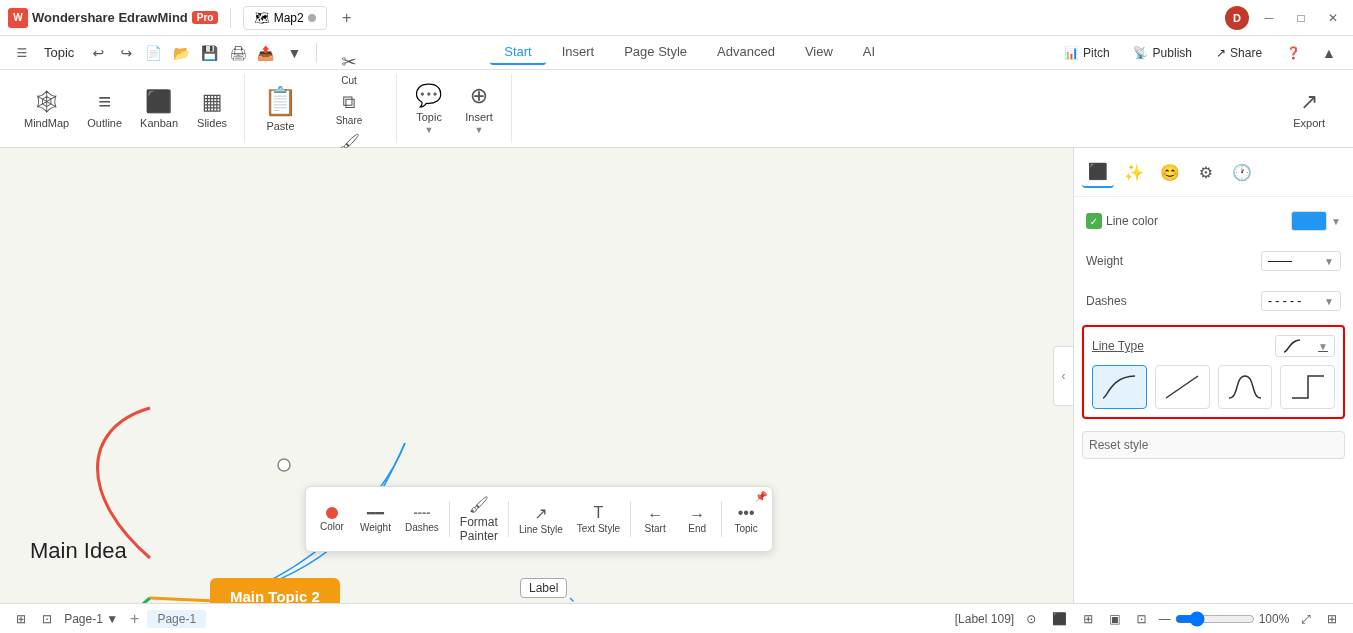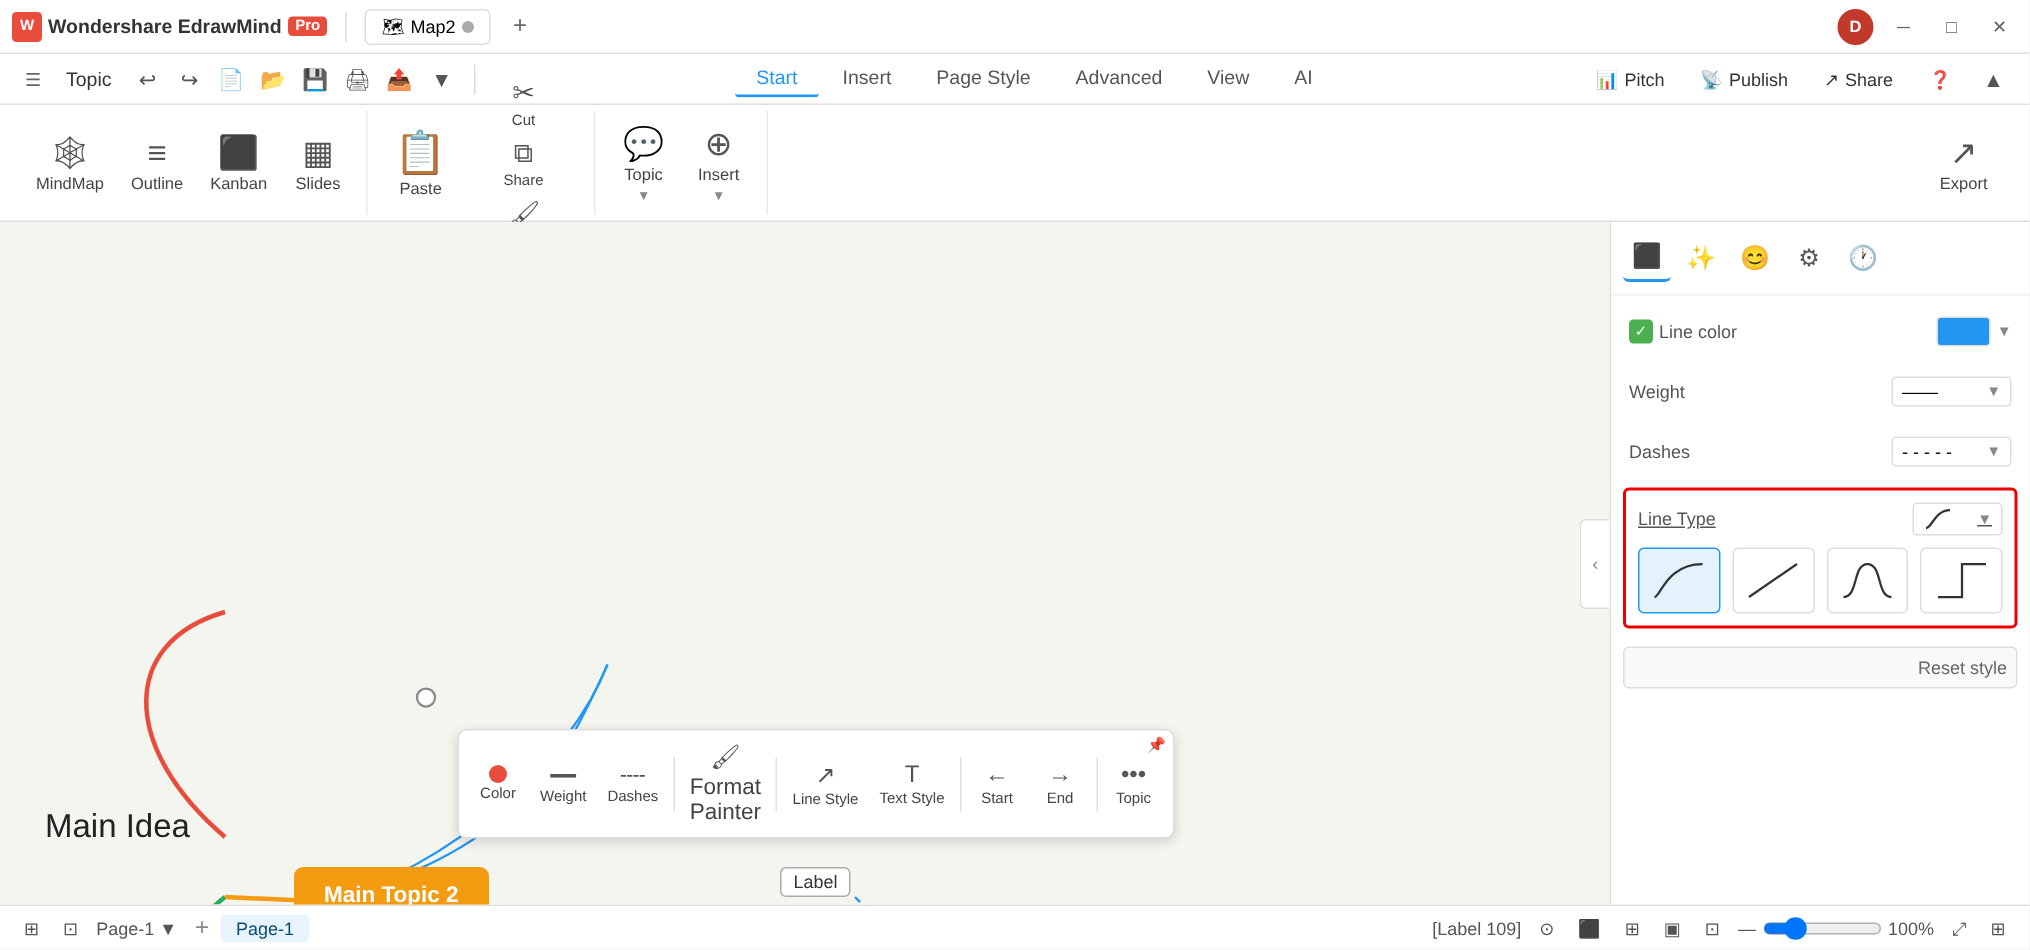--- a/index.html
+++ b/index.html
@@ -74,28 +74,28 @@
     .panel-control { display: flex; align-items: center; gap: 4px; }
     .color-swatch { width: 36px; height: 20px; background: #2196F3; border-radius: 3px; border: 1px solid #ddd; cursor: pointer; }
     .dropdown-btn { display: flex; align-items: center; gap: 4px; padding: 2px 6px; border: 1px solid #ddd; border-radius: 3px; cursor: pointer; font-size: 12px; min-width: 80px; justify-content: space-between; }
     .chevron { font-size: 10px; color: #888; }
     .line-type-section { border: 2px solid #e00; border-radius: 4px; padding: 8px; margin: 4px 0; }
     .line-type-label { font-size: 12px; color: #555; margin-bottom: 8px; display: flex; justify-content: space-between; align-items: center; text-decoration: underline; }
     .line-type-options { display: flex; gap: 8px; justify-content: center; }
     .line-type-opt { width: 56px; height: 44px; display: flex; align-items: center; justify-content: center; cursor: pointer; border: 1px solid #ddd; border-radius: 4px; background: #fff; }
     .line-type-opt.selected { background: #e3f2fd; border-color: #2196F3; }
     .line-type-opt svg { width: 40px; height: 30px; }
-    .reset-btn { width: 100%; padding: 6px; border: 1px solid #ddd; border-radius: 4px; background: #f9f9f9; cursor: pointer; font-size: 12px; color: #666; text-align: right; margin-top: 8px; }
+    .reset-btn { width: 100%; padding: 6px; border: 1px solid #ddd; border-radius: 4px; background: #f9f9f9; cursor: pointer; font-size: 12px; color: #666; text-align: left; margin-top: 8px; }
     .collapse-panel-btn { width: 20px; height: 60px; background: #fff; border: 1px solid #ddd; border-right: none; display: flex; align-items: center; justify-content: center; cursor: pointer; position: absolute; right: 280px; top: 50%; transform: translateY(-50%); border-radius: 4px 0 0 4px; color: #888; font-size: 12px; }
 
     
     .main-idea { position: absolute; left: 30px; top: 390px; font-size: 22px; font-weight: normal; color: #222; }
     .topic-box { position: absolute; padding: 10px 20px; border-radius: 6px; color: white; font-weight: bold; font-size: 15px; white-space: nowrap; }
     .main-topic-1 { background: #e74c3c; left: 210px; top: 360px; }
-    .main-topic-2 { background: #f39c12; left: 196px; top: 430px; }
+    .main-topic-2 { background: #f39c12; left: 210px; top: 430px; }
     .floating-topic { background: #222; border-radius: 20px; padding: 8px 22px; position: absolute; left: 380px; top: 238px; color: white; font-size: 15px; font-weight: bold; }
     .label-box { position: absolute; left: 520px; top: 430px; border: 1px solid #aaa; border-radius: 4px; padding: 2px 8px; font-size: 12px; background: white; color: #333; }
 
     
     #canvas-svg { position: absolute; top: 0; left: 0; width: 100%; height: 100%; pointer-events: none; }
 
     
     #floating-toolbar {
       position: absolute; left: 305px; top: 338px;
       background: white; border: 1px solid #ddd; border-radius: 6px;
@@ -109,21 +109,21 @@
     .ftb-separator { width: 1px; height: 36px; background: #e0e0e0; margin: 0 2px; }
     .ftb-pin { position: absolute; right: 4px; top: 4px; font-size: 10px; color: #bbb; cursor: pointer; }
 
     
     #status-bar {
       display: flex; align-items: center; height: 30px; background: #fff;
       border-top: 1px solid #ddd; padding: 0 12px; font-size: 12px; color: #555; gap: 8px;
     }
     #status-bar .spacer { flex: 1; }
     .status-btn { display: flex; align-items: center; gap: 2px; cursor: pointer; padding: 2px 4px; border-radius: 3px; }
-    .page-tab { padding: 2px 10px; border-radius: 3px; cursor: pointer; background: #e8f4fd; color: #0c4a6e; }
+    .page-tab { padding: 2px 10px; border-radius: 3px; cursor: pointer; background: #e8f4fd; color: #737373; }
     .add-page-btn { cursor: pointer; color: #888; font-size: 16px; margin-left: 4px; }
 
     .line-color-row { display: flex; align-items: center; gap: 4px; }
     .checkbox-green { width: 16px; height: 16px; background: #4CAF50; border-radius: 3px; display: flex; align-items: center; justify-content: center; color: white; font-size: 10px; flex-shrink: 0; }
   </style>
 </head>
 <body>
 
 <div id="title-bar">
   <div class="app-logo">
@@ -291,21 +291,21 @@
         <span class="icon" style="font-size:14px;">━━</span>
         <span class="label">Weight</span>
       </div>
       <div class="ftb-item">
         <span class="icon" style="font-size:14px;">╌╌</span>
         <span class="label">Dashes</span>
       </div>
       <div class="ftb-separator"></div>
       <div class="ftb-item">
         <span class="icon">🖌</span>
-        <span class="label" style="font-size:15px;text-align:left;white-space:pre-line;">Format
+        <span class="label" style="font-size:12px;text-align:left;white-space:pre-line;">Format
 Painter</span>
       </div>
       <div class="ftb-separator"></div>
       <div class="ftb-item">
         <span class="icon">↗</span>
         <span class="label">Line Style</span>
       </div>
       <div class="ftb-item">
         <span class="icon">T</span>
         <span class="label">Text Style</span>

